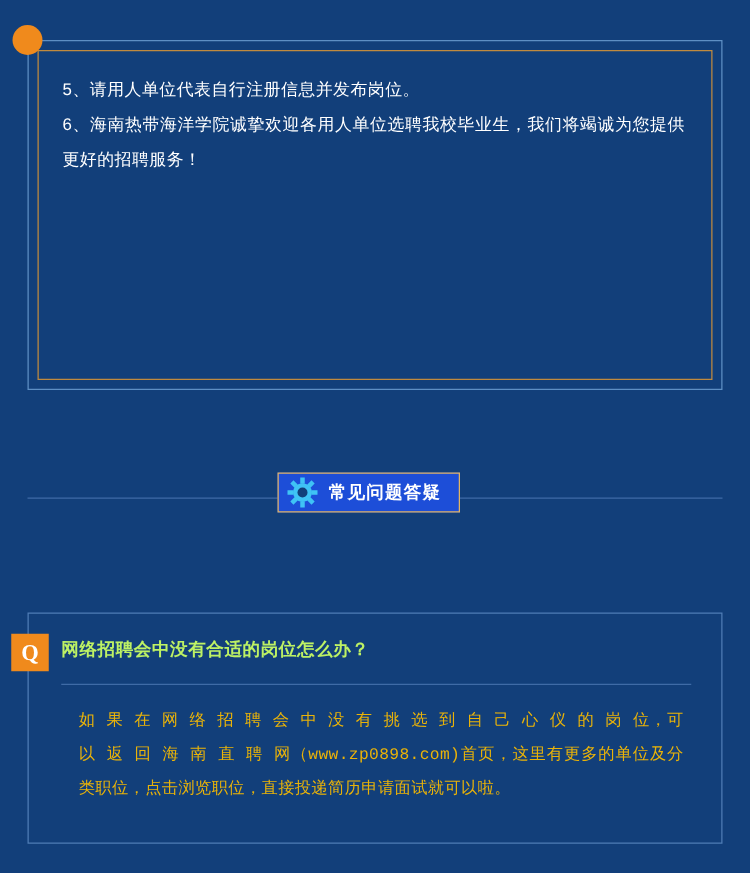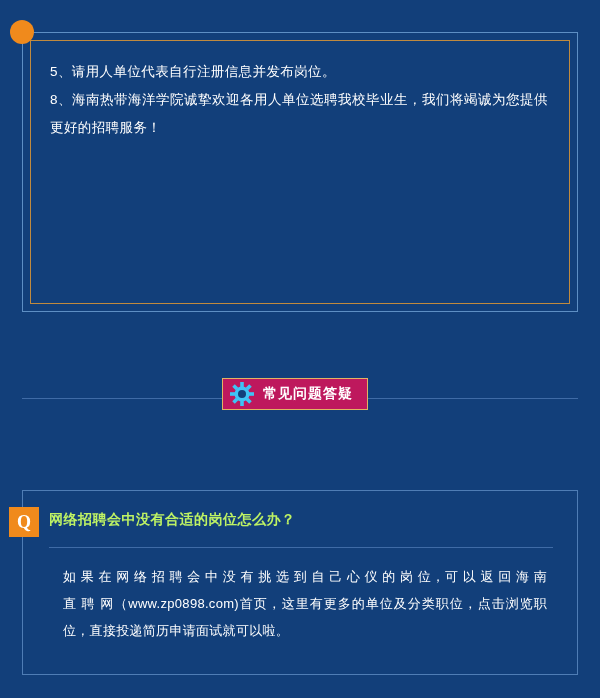--- a/index.html
+++ b/index.html
@@ -84,21 +84,21 @@
   }
   .faq-head-box {
     position: absolute;
     left: 222px;
     top: 0;
     display: flex;
     align-items: center;
     height: 32px;
     padding: 0 14px 0 6px;
     border: 1px solid #e2b463;
-    background: #be185d;
+    background: #1d4ed8;
     box-sizing: border-box;
   }
   .gear-icon {
     width: 26px;
     height: 26px;
     margin-right: 8px;
     display: inline-block;
     flex: 0 0 auto;
   }
   .faq-head-title {
@@ -150,37 +150,38 @@
     right: 24px;
     top: 56px;
     height: 1px;
     background: #3f6ba6;
   }
   .qa-answer {
     position: absolute;
     left: 40px;
     top: 72px;
     right: 30px;
-    color: #ffffff;
+    color: #eab308;
     font-size: 13px;
     line-height: 27px;
     text-align: justify;
     letter-spacing: 0.3px;
+    font-family: Liberation Mono, monospace;
   }
 </style>
 </head>
 <body>
 
 <div class="notice-wrap">
   <div class="notice-outer"></div>
   <div class="notice-inner"></div>
   <div class="notice-dot"></div>
   <div class="notice-body">
     <p>5、请用人单位代表自行注册信息并发布岗位。</p>
-    <p>8、海南热带海洋学院诚挚欢迎各用人单位选聘我校毕业生，我们将竭诚为您提供更好的招聘服务！</p>
+    <p>6、海南热带海洋学院诚挚欢迎各用人单位选聘我校毕业生，我们将竭诚为您提供更好的招聘服务！</p>
   </div>
 </div>
 
 <div class="faq-head">
   <div class="faq-head-line"></div>
   <div class="faq-head-box">
     <span class="gear-icon">
       <svg width="26" height="26" viewBox="0 0 26 26" xmlns="http://www.w3.org/2000/svg">
         <g transform="translate(13,13)">
           <g fill="#3fc3f5">

